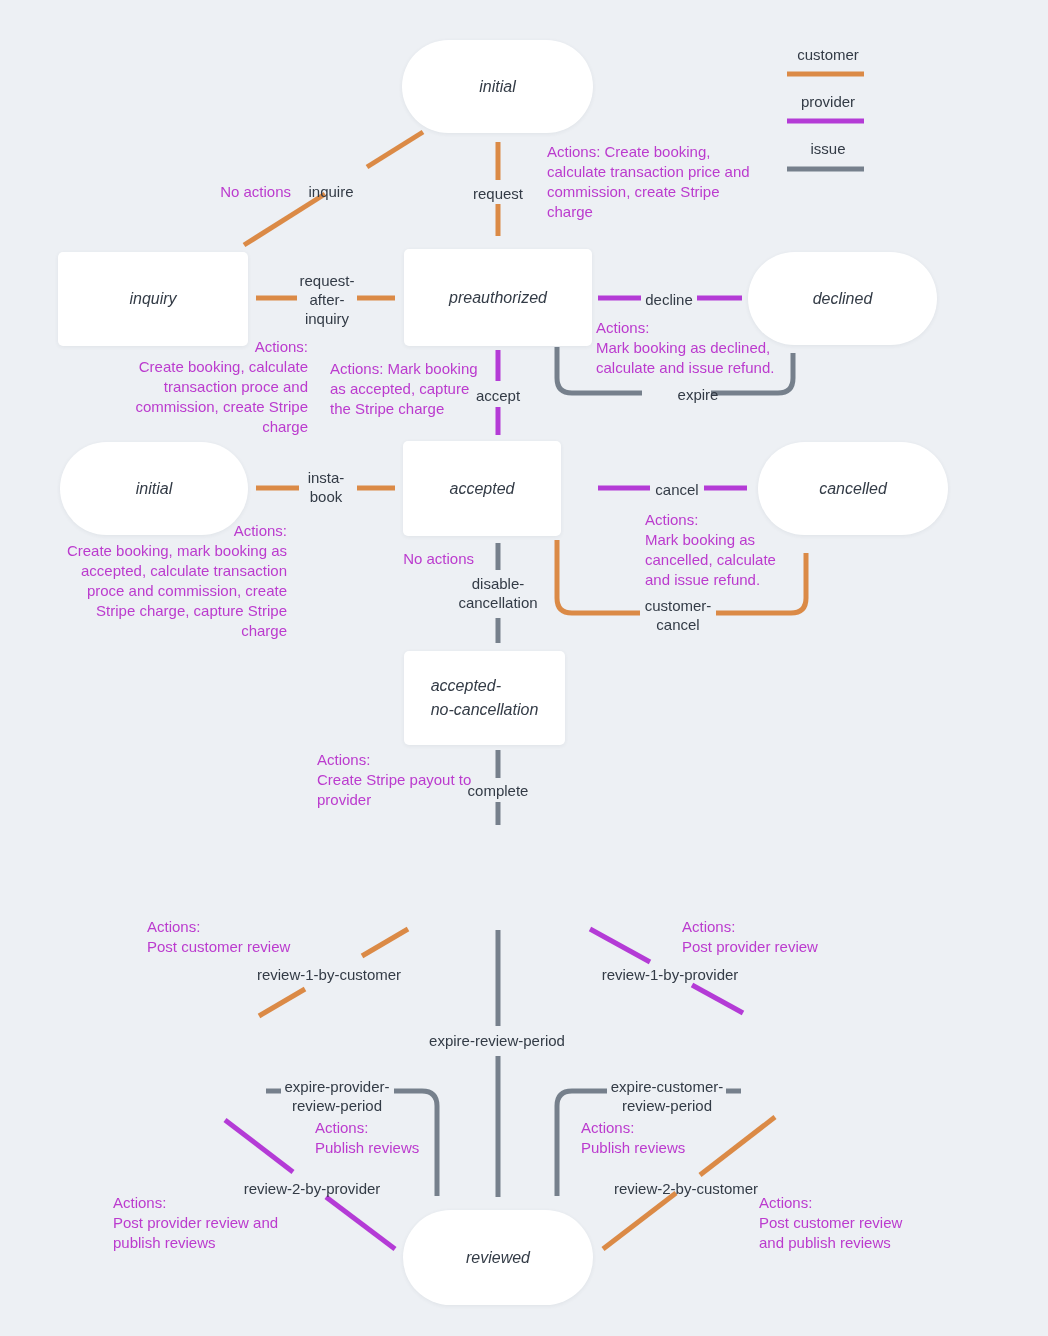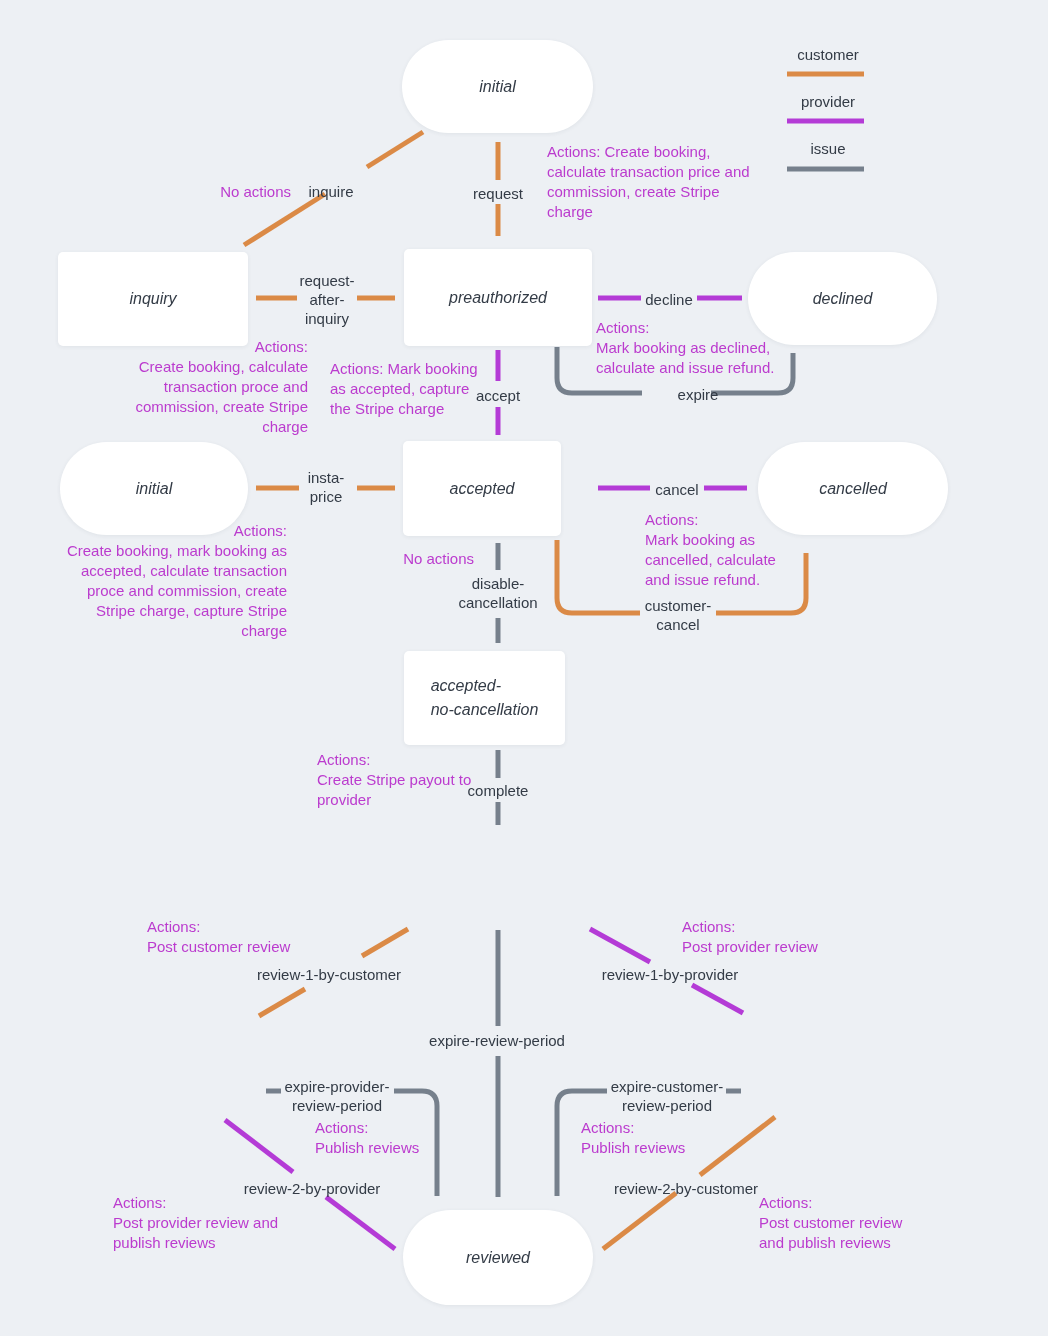--- a/index.html
+++ b/index.html
@@ -122,21 +122,21 @@
 
   <div class="lbl center" style="left:331px; top:182px;">inquire</div>
   <div class="lbl center" style="left:498px; top:184px;">request</div>
   <div class="lbl center" style="left:327px; top:271px;">request-
 after-
 inquiry</div>
   <div class="lbl center" style="left:669px; top:290px;">decline</div>
   <div class="lbl center" style="left:698px; top:385px;">expire</div>
   <div class="lbl center" style="left:498px; top:386px;">accept</div>
   <div class="lbl center" style="left:326px; top:468px;">insta-
-price</div>
+book</div>
   <div class="lbl center" style="left:677px; top:480px;">cancel</div>
   <div class="lbl center" style="left:678px; top:596px;">customer-
 cancel</div>
   <div class="lbl center" style="left:498px; top:574px;">disable-
 cancellation</div>
   <div class="lbl center" style="left:498px; top:781px;">complete</div>
   <div class="lbl center" style="left:329px; top:965px;">review-1-by-customer</div>
   <div class="lbl center" style="left:670px; top:965px;">review-1-by-provider</div>
   <div class="lbl center" style="left:497px; top:1031px;">expire-review-period</div>
   <div class="lbl center" style="left:337px; top:1077px;">expire-provider-

